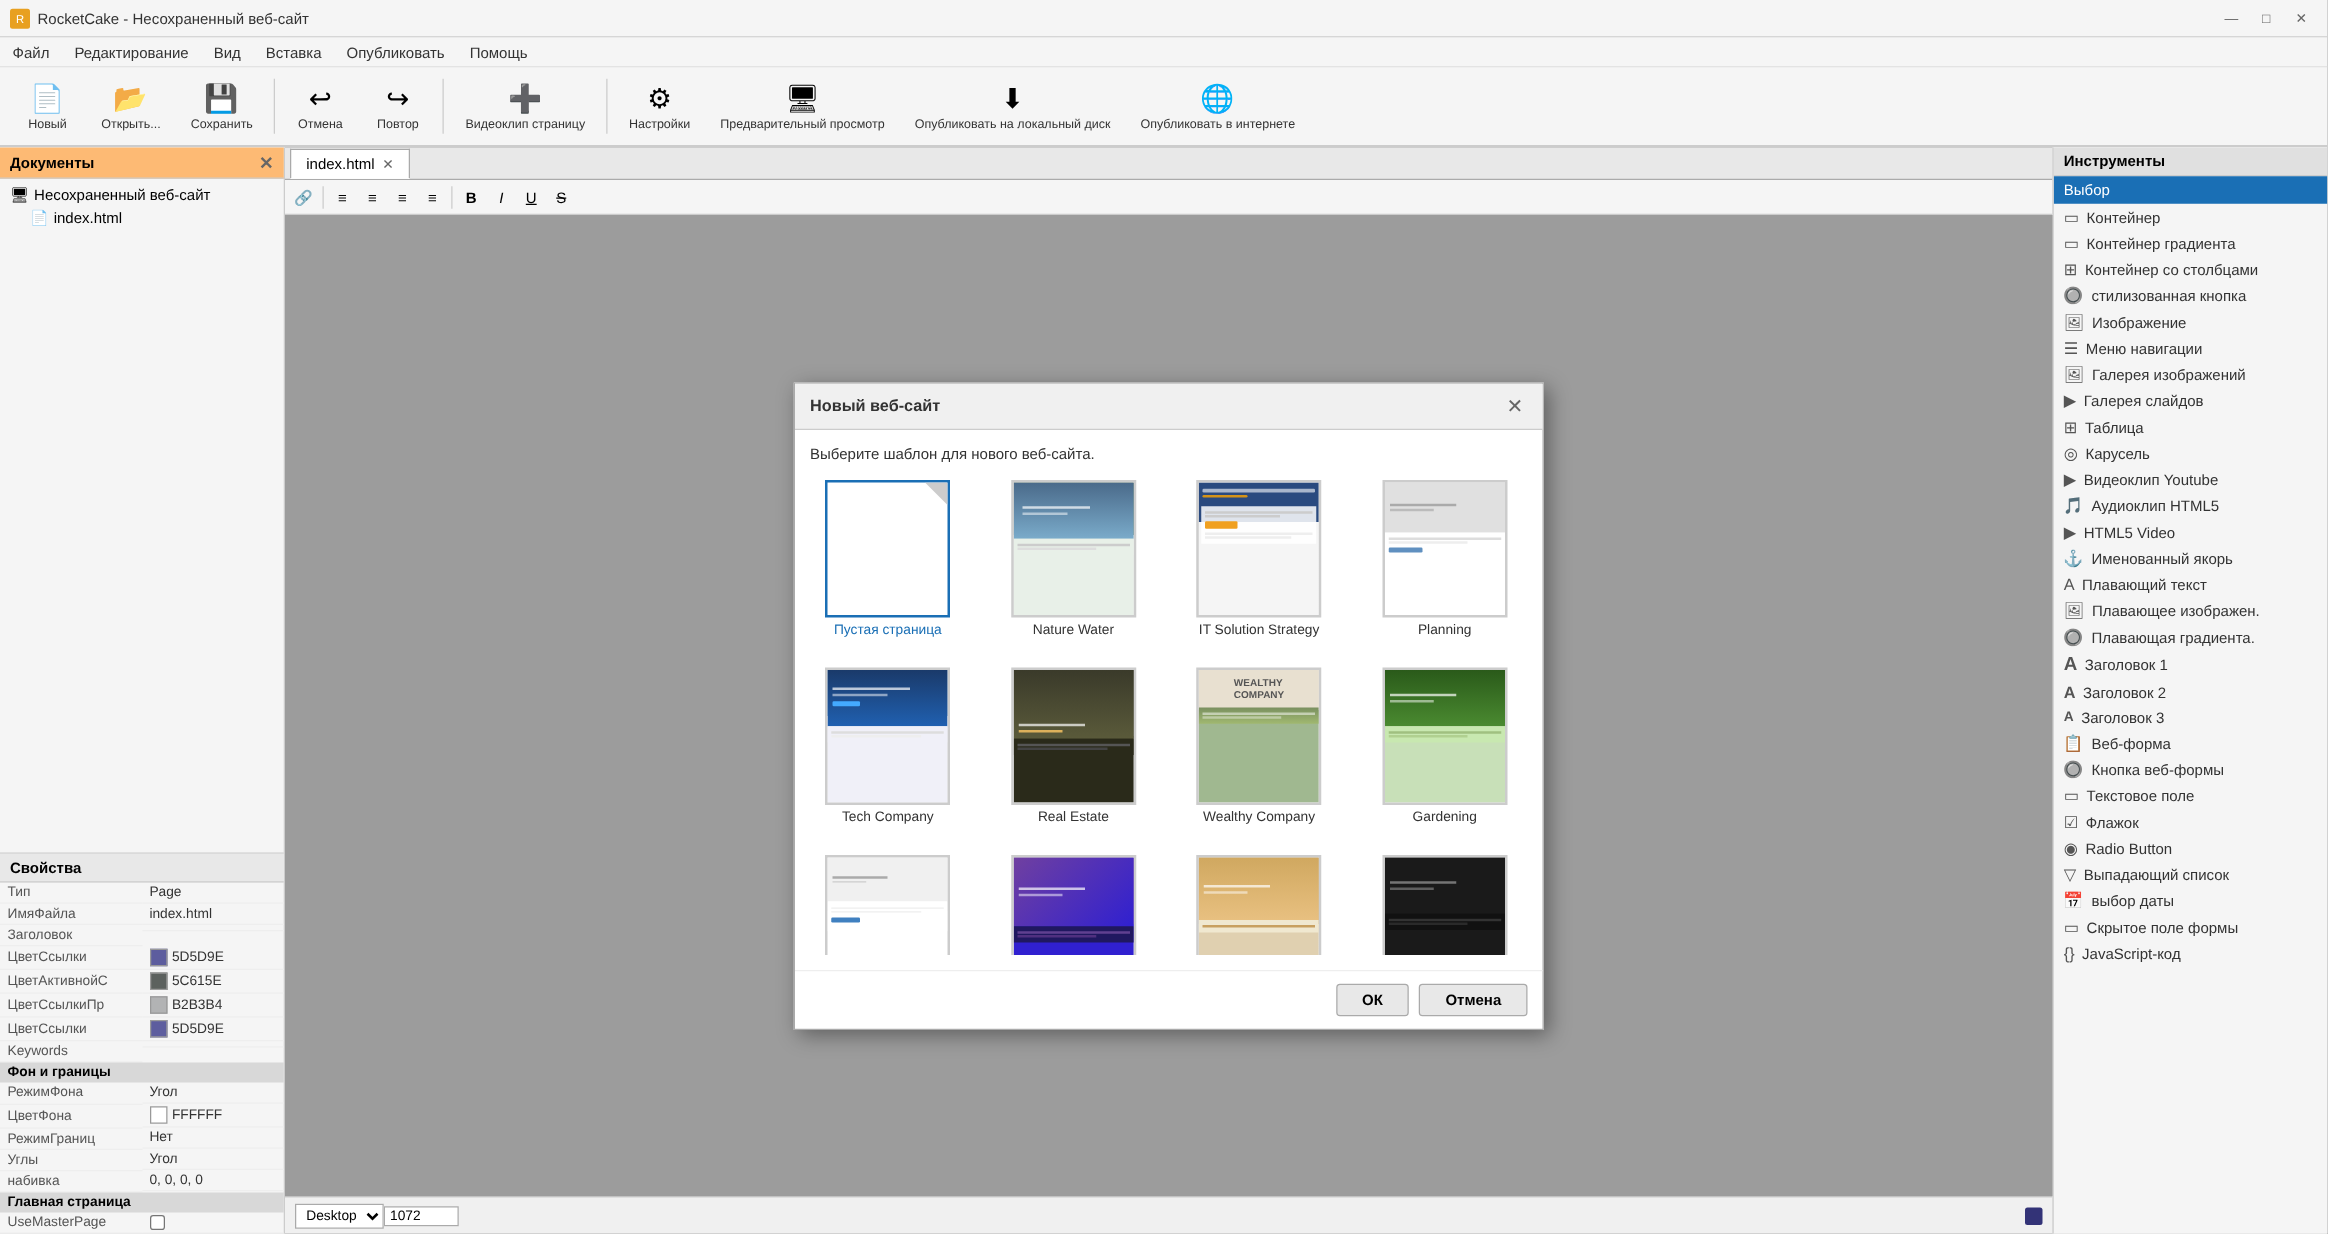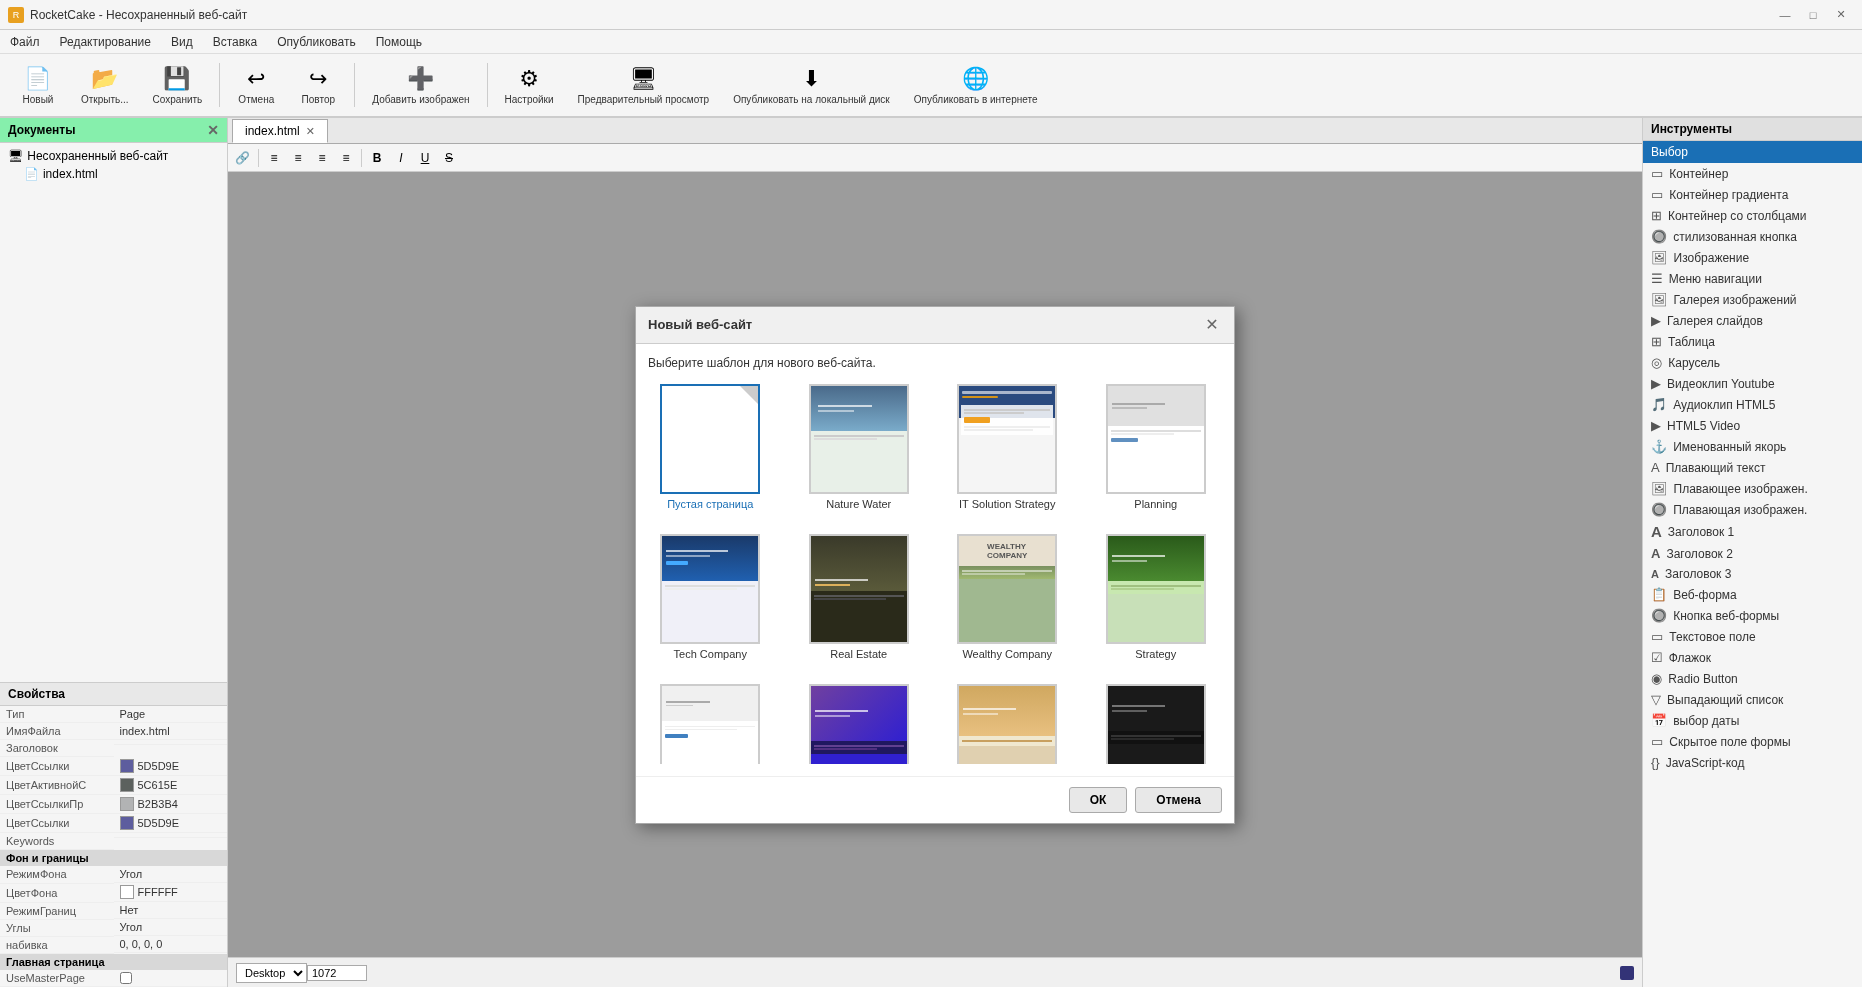--- a/index.html
+++ b/index.html
@@ -22,21 +22,21 @@
     .toolbar-btn { display: flex; flex-direction: column; align-items: center; padding: 4px 10px; cursor: pointer; border: 1px solid transparent; border-radius: 3px; min-width: 60px; }
     .toolbar-btn .tb-icon { font-size: 22px; margin-bottom: 2px; }
     .toolbar-btn .tb-label { font-size: 10px; color: #333; white-space: nowrap; }
     .toolbar-sep { width: 1px; height: 44px; background: #ccc; margin: 0 4px; }
 
     
     .main-layout { display: flex; height: calc(987px - 30px - 24px - 64px); }
 
     
     .left-panel { width: 228px; background: #f5f5f5; border-right: 1px solid #ccc; display: flex; flex-direction: column; }
-    .panel-header { background: #86efac; padding: 4px 8px; display: flex; align-items: center; justify-content: space-between; border-bottom: 1px solid #ccc; font-weight: bold; font-size: 12px; }
+    .panel-header { background: #fdba74; padding: 4px 8px; display: flex; align-items: center; justify-content: space-between; border-bottom: 1px solid #ccc; font-weight: bold; font-size: 12px; }
     .panel-close { cursor: pointer; font-size: 14px; color: #666; }
     .doc-tree { padding: 4px; flex: 1; }
     .doc-item { display: flex; align-items: center; gap: 4px; padding: 2px 4px; cursor: pointer; }
     .doc-item.indent { margin-left: 16px; }
     .doc-icon { font-size: 12px; }
 
     
     .props-panel { border-top: 1px solid #ccc; }
     .props-header { background: #e8e8e8; padding: 4px 8px; font-weight: bold; border-bottom: 1px solid #ccc; font-size: 12px; }
     .props-table { width: 100%; border-collapse: collapse; font-size: 11px; }
@@ -156,21 +156,21 @@
     <span class="tb-icon">↩</span>
     <span class="tb-label">Отмена</span>
   </div>
   <div class="toolbar-btn">
     <span class="tb-icon">↪</span>
     <span class="tb-label">Повтор</span>
   </div>
   <div class="toolbar-sep"></div>
   <div class="toolbar-btn">
     <span class="tb-icon">➕</span>
-    <span class="tb-label">Добавить изображен</span>
+    <span class="tb-label">Видеоклип страницу</span>
   </div>
   <div class="toolbar-sep"></div>
   <div class="toolbar-btn">
     <span class="tb-icon">⚙</span>
     <span class="tb-label">Настройки</span>
   </div>
   <div class="toolbar-btn">
     <span class="tb-icon">🖥</span>
     <span class="tb-label">Предварительный просмотр</span>
   </div>
@@ -421,21 +421,21 @@
                   <div class="template-thumb tmpl-garden">
                     <div style="background:linear-gradient(to bottom,#2a5a1a,#4a8a30);height:45px;padding:4px;display:flex;flex-direction:column;justify-content:center;">
                       <div style="height:2px;background:rgba(255,255,255,0.7);margin:2px 0;width:60%;"></div>
                       <div style="height:2px;background:rgba(255,255,255,0.5);margin:1px 0;width:40%;"></div>
                     </div>
                     <div style="background:#c8e8b0;flex:1;padding:3px;">
                       <div style="height:2px;background:#a0c080;margin:1px 0;"></div>
                       <div style="height:2px;background:#b0d090;margin:1px 0;width:70%;"></div>
                     </div>
                   </div>
-                  <div class="template-name">Strategy</div>
+                  <div class="template-name">Gardening</div>
                 </div>
 
                 <div class="template-item">
                   <div class="template-thumb tmpl-minimal">
                     <div style="background:#f0f0f0;height:35px;padding:4px;display:flex;flex-direction:column;justify-content:center;">
                       <div style="height:2px;background:#aaa;margin:1px 0;width:50%;"></div>
                       <div style="height:1px;background:#ccc;margin:1px 0;width:30%;"></div>
                     </div>
                     <div style="background:white;flex:1;padding:3px;">
                       <div style="height:1px;background:#eee;margin:2px 0;"></div>
@@ -616,21 +616,21 @@
     <div class="tools-item">
       <span class="tools-icon">A</span>
       <span>Плавающий текст</span>
     </div>
     <div class="tools-item">
       <span class="tools-icon">🖼</span>
       <span>Плавающее изображен.</span>
     </div>
     <div class="tools-item">
       <span class="tools-icon">🔘</span>
-      <span>Плавающая изображен.</span>
+      <span>Плавающая градиента.</span>
     </div>
     <div class="tools-item">
       <span class="tools-icon" style="font-size:15px;font-weight:bold;">A</span>
       <span>Заголовок 1</span>
     </div>
     <div class="tools-item">
       <span class="tools-icon" style="font-size:13px;font-weight:bold;">A</span>
       <span>Заголовок 2</span>
     </div>
     <div class="tools-item">

